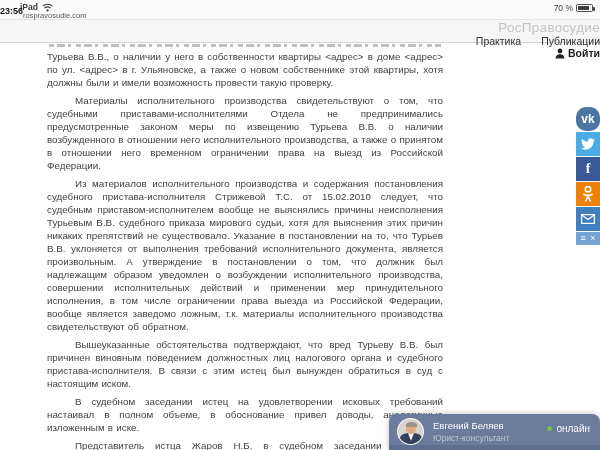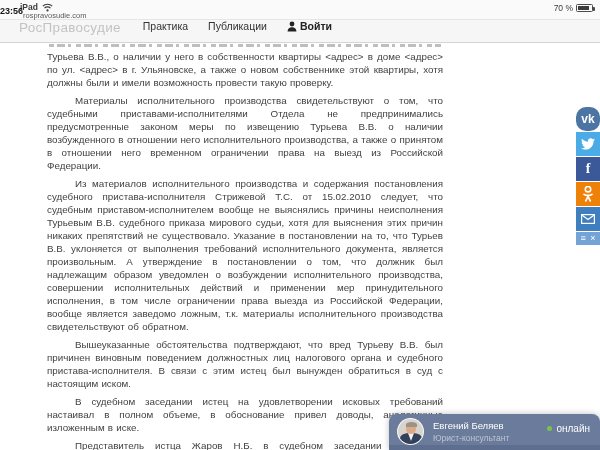--- a/index.html
+++ b/index.html
@@ -20,21 +20,21 @@
   .sb-right { position: absolute; right: 7px; top: 3px; display: flex; align-items: center; gap: 3px; }
   .sb-batt-label { font-size: 8.5px; color: #3c3c3c; }
   .battery { position: relative; width: 17px; height: 8px; border: 1px solid #4a4a4a; border-radius: 1.5px; }
   .battery .fill { position: absolute; left: 1px; top: 1px; bottom: 1px; width: 70%; background: #3c3c3c; }
   .battery .nub { position: absolute; right: -3px; top: 2px; width: 2px; height: 4px; background: #4a4a4a; border-radius: 0 1px 1px 0; }
 
   
   .nav-bar {
     position: absolute; top: 20px; left: 0; right: 0; height: 23px;
     background: #f6f6f6; border-bottom: 1px solid #d5d5d5;
-    display: flex; align-items: flex-start; padding-left: 19px;
+    display: flex; align-items: flex-end; padding-left: 19px; flex-direction: column;
   }
   .logo { font-size: 13.5px; color: #c3c3c3; letter-spacing: 0.3px; }
   .nav-items { display: flex; align-items: center; margin-left: 22px; gap: 20px; }
   .nav-link { font-size: 10.5px; color: #333; cursor: pointer; }
   .login { display: flex; align-items: center; gap: 3px; margin-left: 20px; cursor: pointer; }
   .login-label { font-size: 10.5px; font-weight: bold; color: #222; }
 
   
   .article {
     position: absolute; top: 43px; left: 47px; width: 396px;

